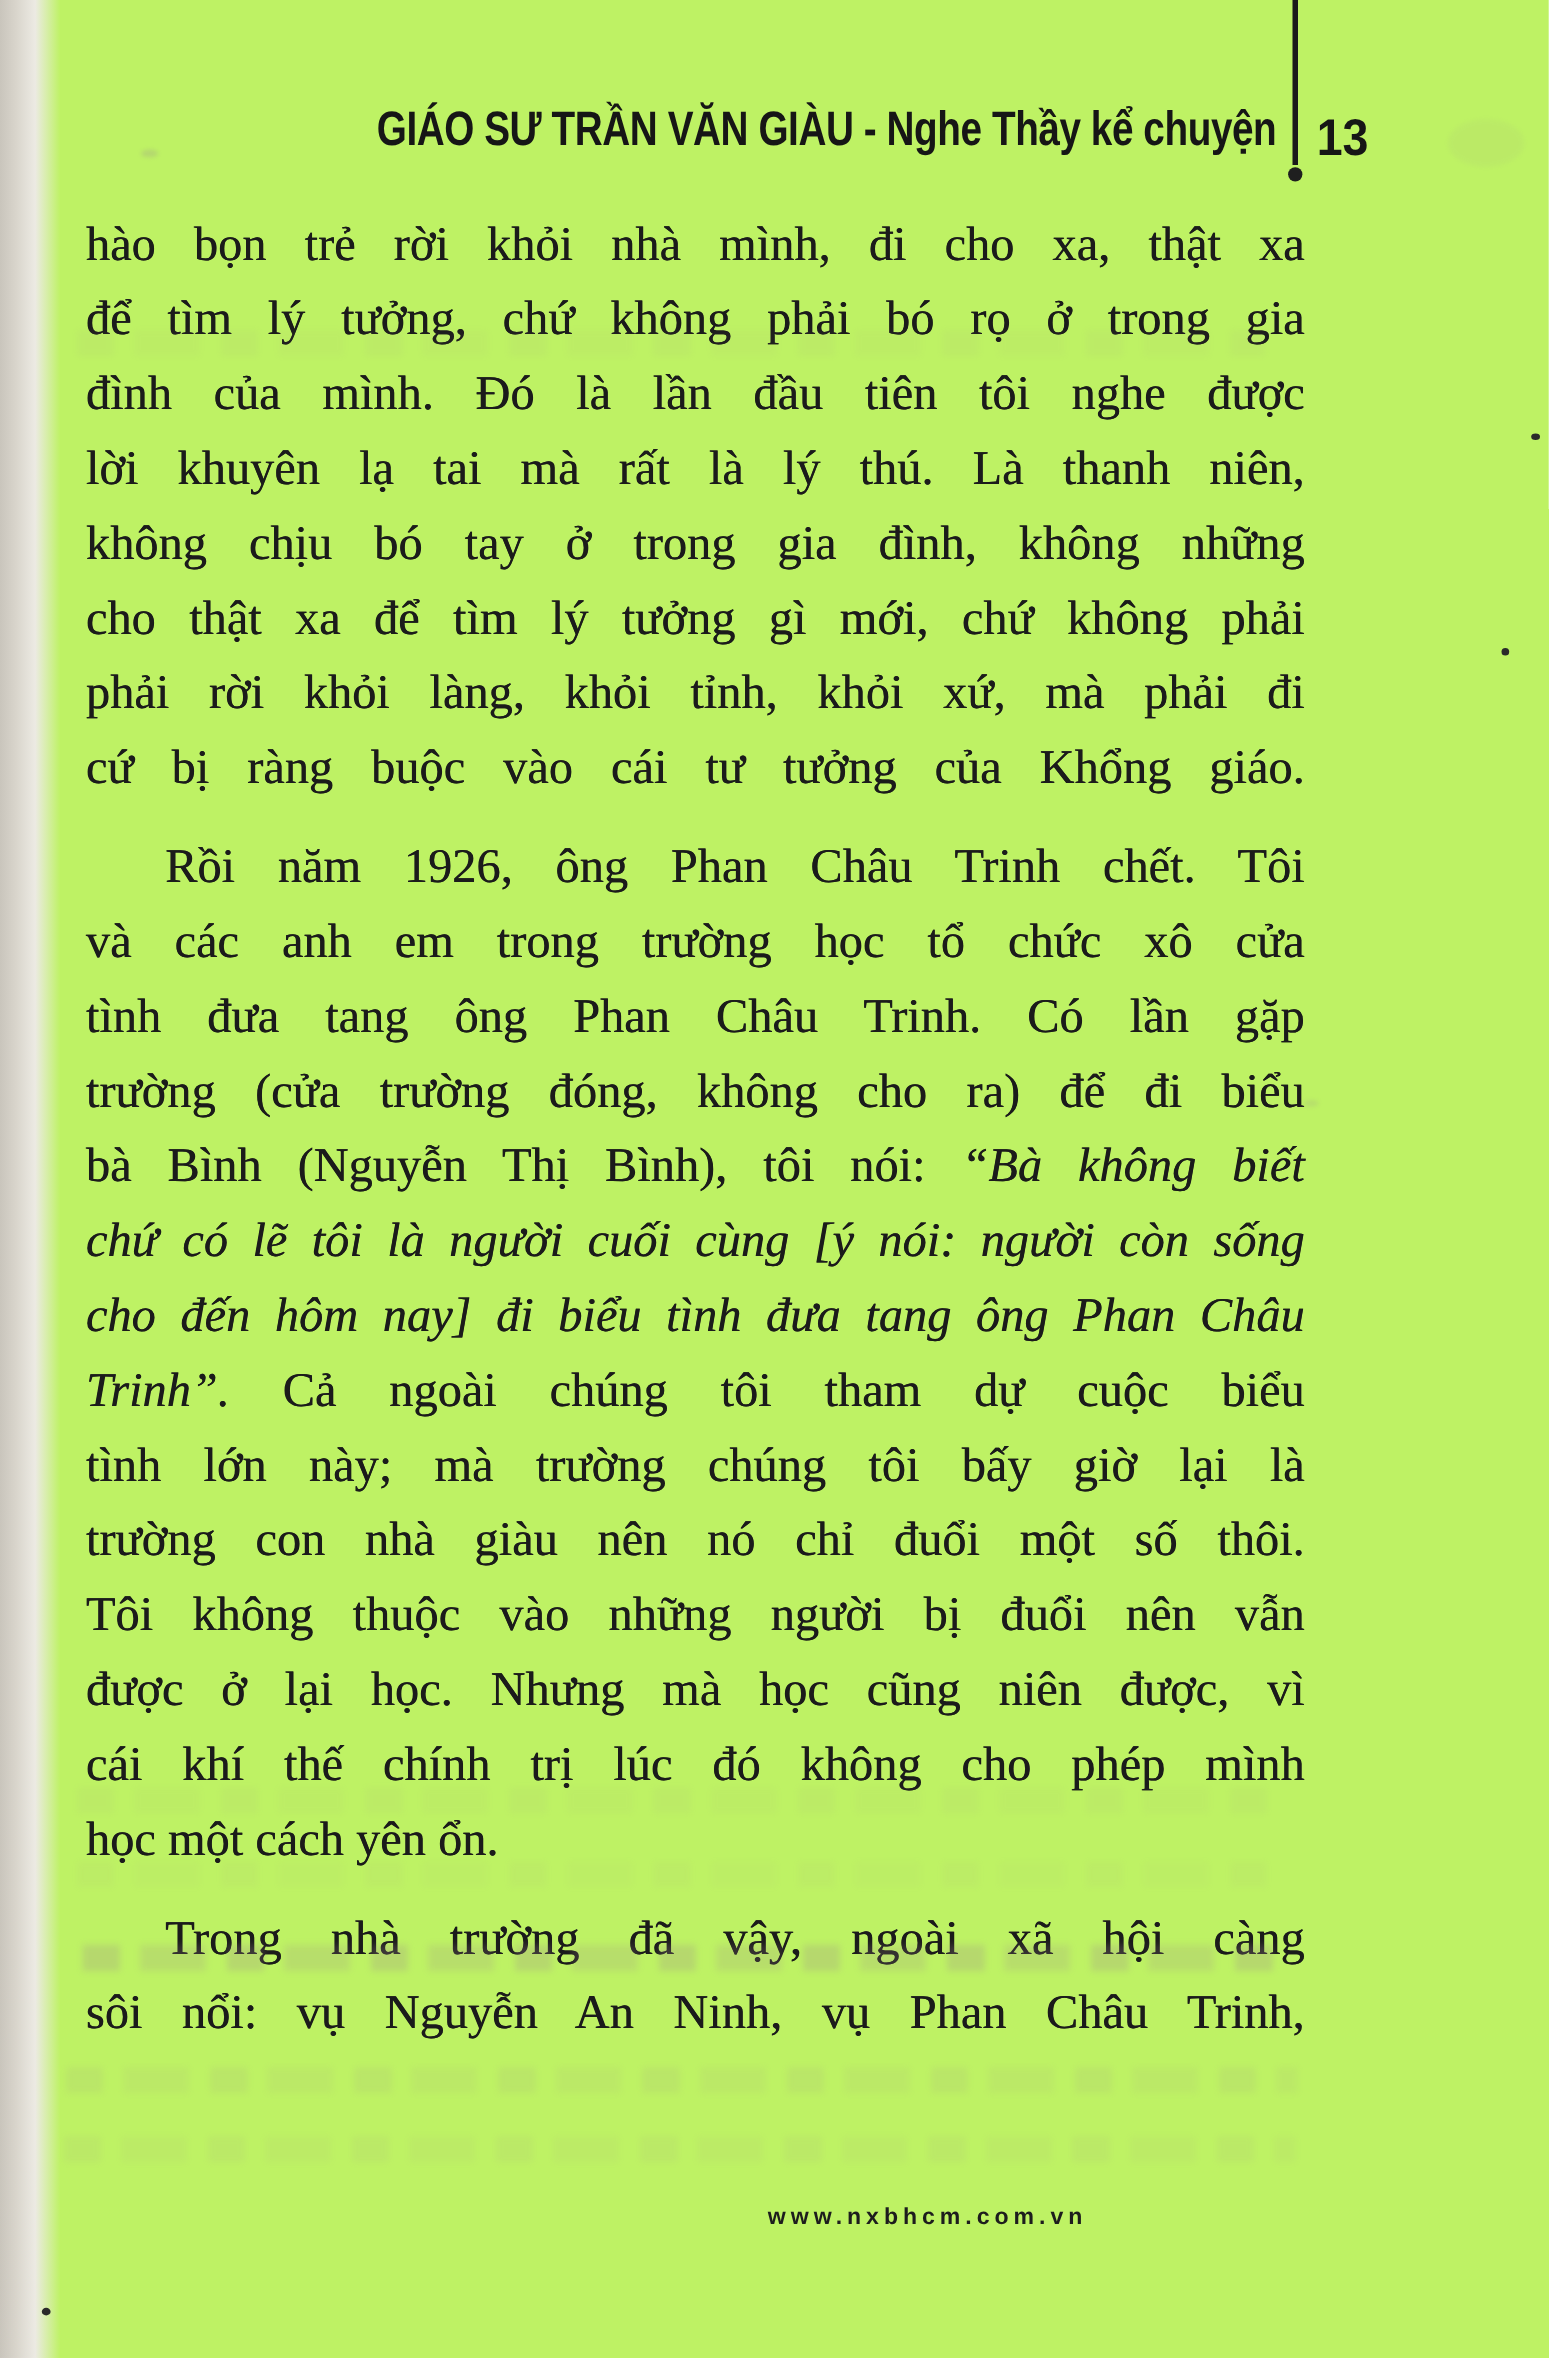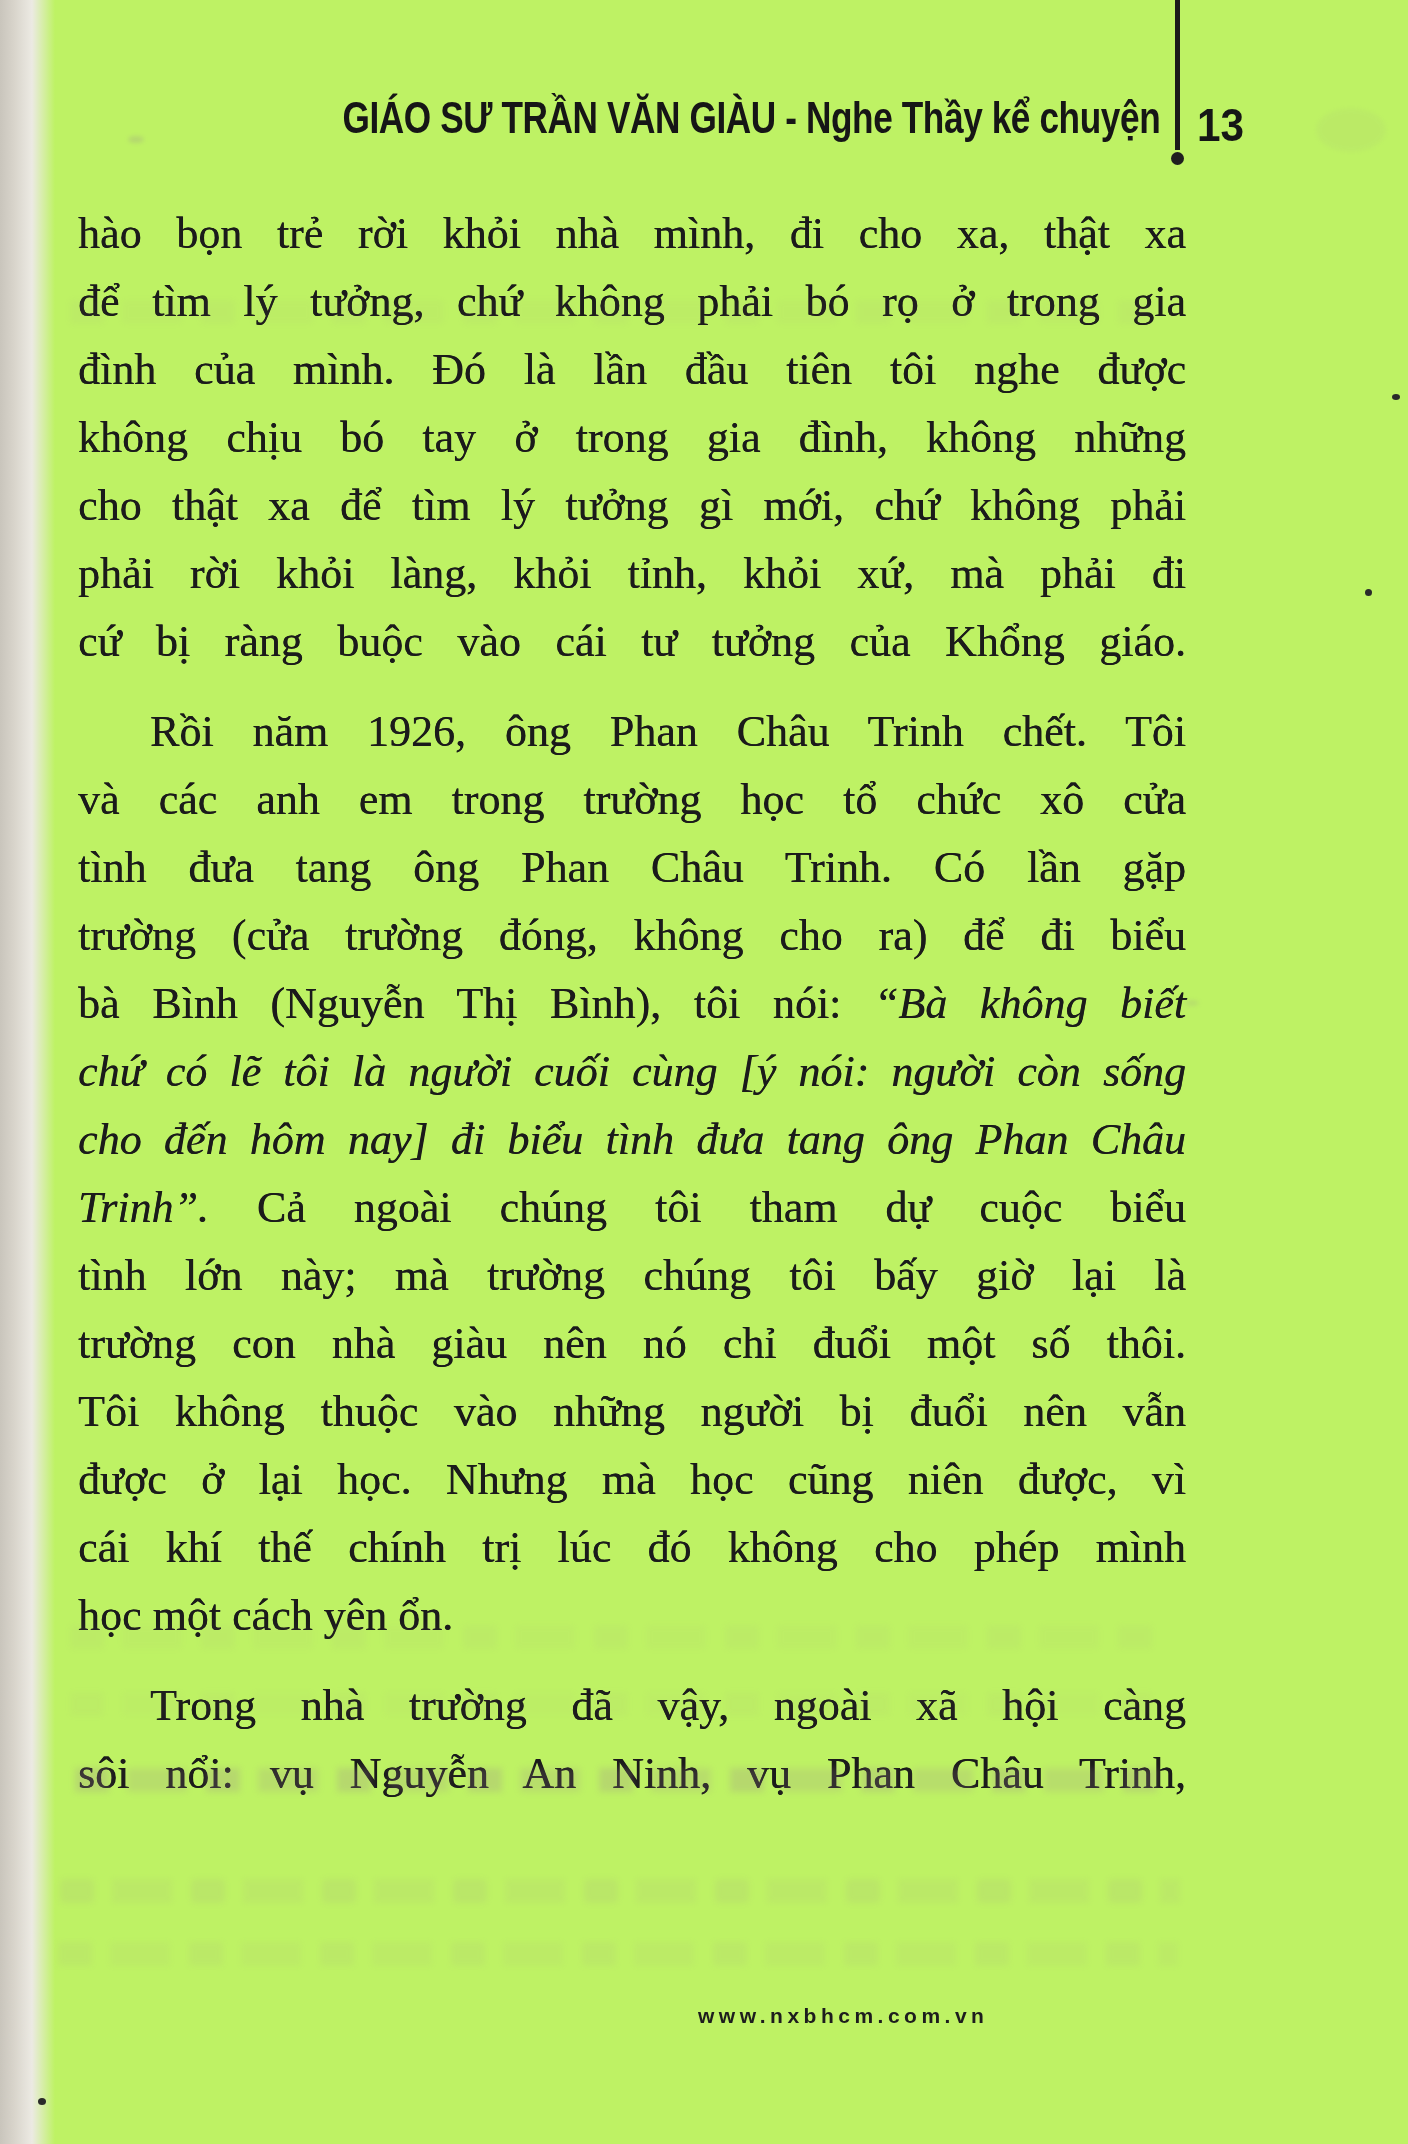--- a/index.html
+++ b/index.html
@@ -53,21 +53,21 @@
     font-weight: 700;
     font-size: 47px;
     line-height: 1;
     color: #161616;
     transform: scaleX(0.9);
     transform-origin: 0 50%;
   }
   
   .body-text {
     position: absolute;
-    left: 78px; top: 200px;
+    left: 78px; top: 188px;
     width: 1108px;
     font-size: 44px;
     line-height: 68px;
     color: #1b1b1b;
     text-shadow: 0.35px 0 0 currentColor;
   }
   .para { margin: 0; }
   .para + .para { margin-top: 22px; }
   .line { display: block; text-align: left; }
   .line.just { text-align: justify; text-align-last: justify; text-justify: inter-word; }
@@ -130,20 +130,21 @@
   <div class="header-title">GIÁO SƯ TRẦN VĂN GIÀU - Nghe Thầy kể chuyện</div>
   <div class="header-rule"></div>
   <div class="header-dot"></div>
   <div class="page-number">13</div>
 
   <div class="body-text">
       <p class="para">
         <span class="line just"><span class="seg">hào bọn trẻ rời khỏi nhà mình, đi cho xa, thật xa</span></span>
         <span class="line just"><span class="seg">để tìm lý tưởng, chứ không phải bó rọ ở trong gia</span></span>
         <span class="line just"><span class="seg">đình của mình. Đó là lần đầu tiên tôi nghe được</span></span>
+        <span class="line just"><span class="seg">lời khuyên lạ tai mà rất là lý thú. Là thanh niên,</span></span>
         <span class="line just"><span class="seg">không chịu bó tay ở trong gia đình, không những</span></span>
         <span class="line just"><span class="seg">cho thật xa để tìm lý tưởng gì mới, chứ không phải</span></span>
         <span class="line just"><span class="seg">phải rời khỏi làng, khỏi tỉnh, khỏi xứ, mà phải đi</span></span>
         <span class="line just"><span class="seg">cứ bị ràng buộc vào cái tư tưởng của Khổng giáo.</span></span>
       </p>
       <p class="para indent">
         <span class="line just"><span class="seg">Rồi năm 1926, ông Phan Châu Trinh chết. Tôi</span></span>
         <span class="line just"><span class="seg">và các anh em trong trường học tổ chức xô cửa</span></span>
         <span class="line just"><span class="seg">tình đưa tang ông Phan Châu Trinh. Có lần gặp</span></span>
         <span class="line just"><span class="seg">trường (cửa trường đóng, không cho ra) để đi biểu</span></span>

